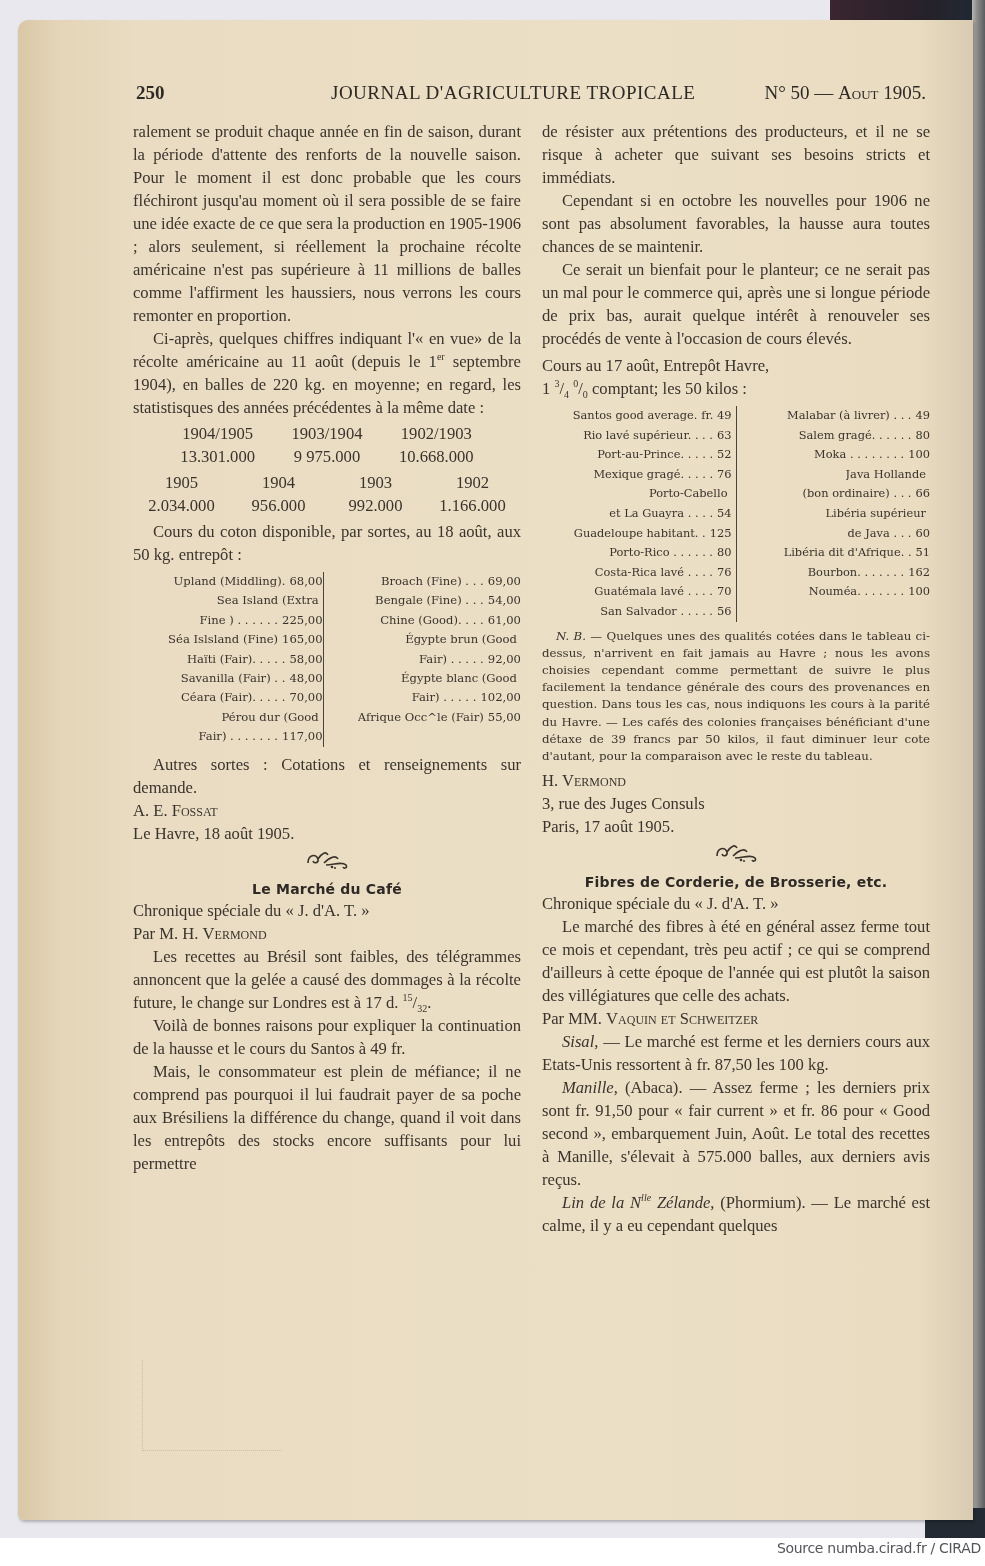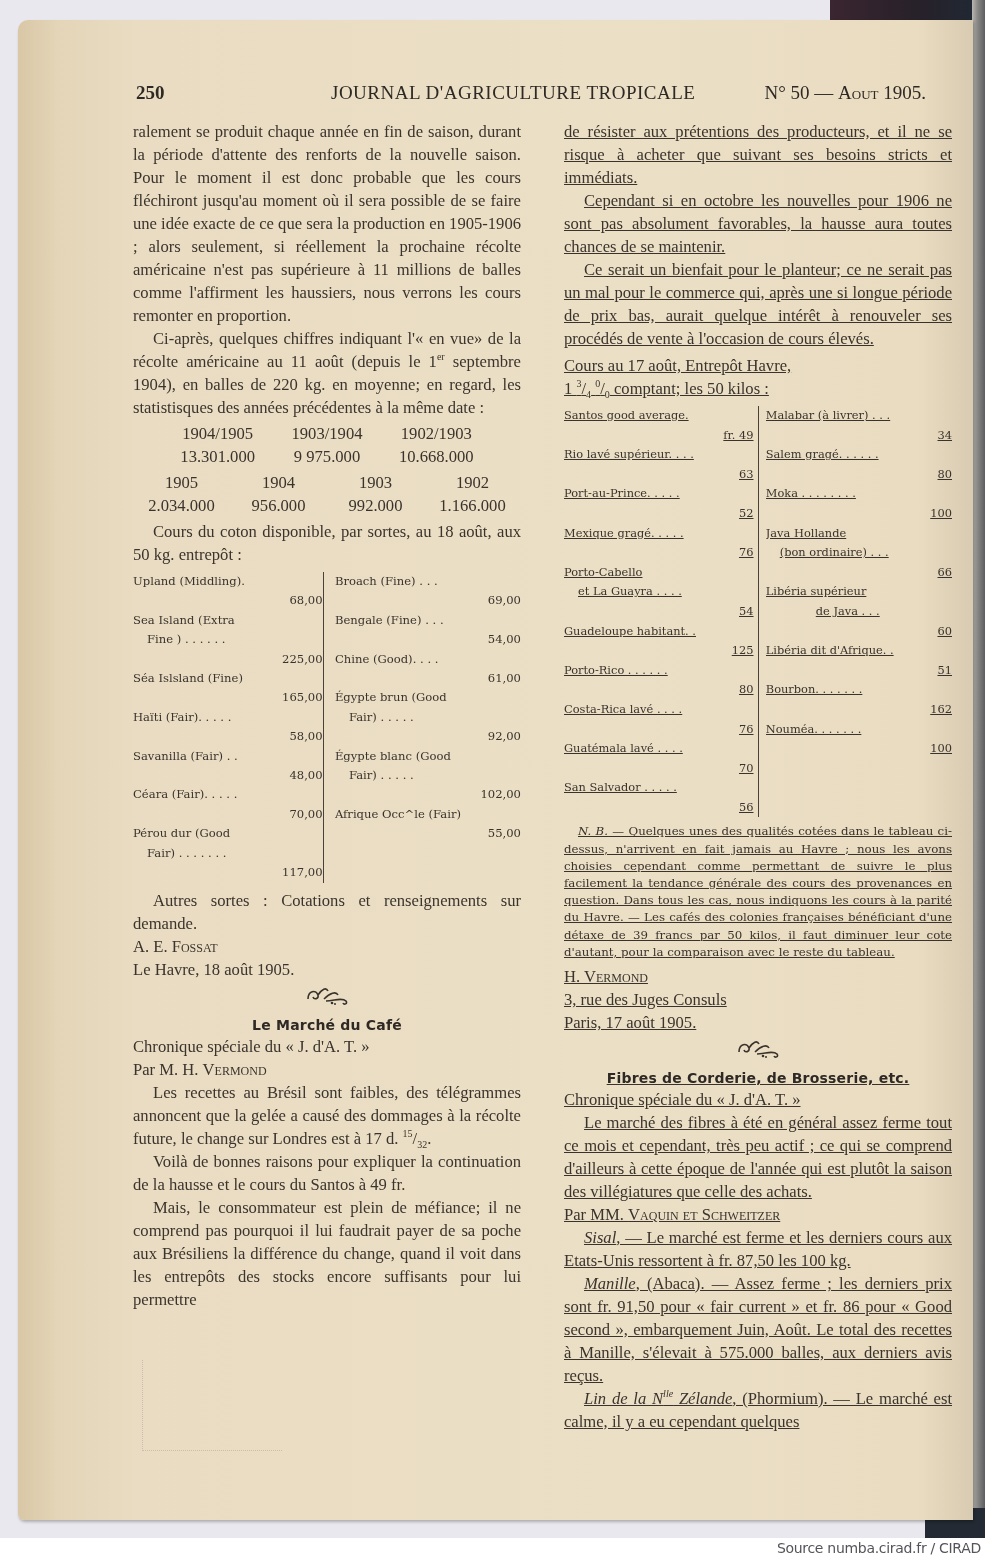--- a/index.html
+++ b/index.html
@@ -35,40 +35,40 @@
     position:absolute; top:82px; left:136px; width:790px; height:24px;
     font-family:"Liberation Serif", serif; font-size:19px; color:#2e2924;
   }
   .runhead .pg { position:absolute; left:0; top:0;font-weight:bold; }
   .runhead .title { position:absolute; left:195px; top:0; letter-spacing:0.5px; }
   .runhead .issue { position:absolute; right:0; top:0; }
   .sc { font-variant:small-caps;text-align:right; }
 
   .col { position:absolute; top:120px; width:388px; font-family:"Liberation Serif", serif; }
   .col-left { left:133px; }
-  .col-right { left:564px;text-decoration:underline; }
+  .col-right { left:542px; }
 
   p.txt {
     margin:0; font-size:16.6px; line-height:23px; text-align:justify; color:#3b342d;
   }
   p.ind { text-indent:20px; }
   .center { text-align:center; }
   .right { text-align:right; }
 
   .stats { font-size:16.6px; line-height:23px; margin:3px 0 3px 0; }
   .stats .row { display:flex; }
   .stats .cell { flex:1; text-align:center; }
 
   table.quot {
     width:100%; border-collapse:collapse; font-family:"DejaVu Serif", serif;
     font-size:11.6px; line-height:19.4px; color:#3a332c; margin:6px 0 6px 0;
   }
   table.quot td { padding:0; vertical-align:top; white-space:nowrap; }
   table.quot td.sep { border-left:1.5px solid #4a423a; width:8px; }
-  .entry { display:flex; justify-content:flex-start;flex-direction:column; }
+  .entry { display:flex; justify-content:flex-end; }
   .entry .nm { overflow:hidden; }
   .entry .val { text-align:right; padding-left:4px; }
   .entry .sub { padding-left:14px; }
 
   .nb { font-family:"DejaVu Serif", serif; font-size:11.8px; line-height:17.2px; text-align:justify; margin:6px 0 4px 0; text-indent:14px; color:#3a332c; }
   .sig { font-size:16px; line-height:23px; }
   .section-title {
     font-family:"DejaVu Sans", sans-serif; font-weight:bold; font-size:14px;
     text-align:center; color:#2e2924; margin:6px 0 2px 0; letter-spacing:0.2px;
   }
@@ -289,21 +289,21 @@
             </div>
         <div class="entry">
               <span class="nm">San Salvador . . . . .</span>
               <span class="val">56</span>
             </div>
       </td>
       <td class="sep"></td>
       <td style="width:48%;">
         <div class="entry">
               <span class="nm">Malabar (à livrer) . . .</span>
-              <span class="val">34</span>
+              <span class="val">49</span>
             </div>
         <div class="entry">
               <span class="nm">Salem gragé. . . . . .</span>
               <span class="val">80</span>
             </div>
         <div class="entry">
               <span class="nm">Moka . . . . . . . .</span>
               <span class="val">100</span>
             </div>
         <div class="entry">

